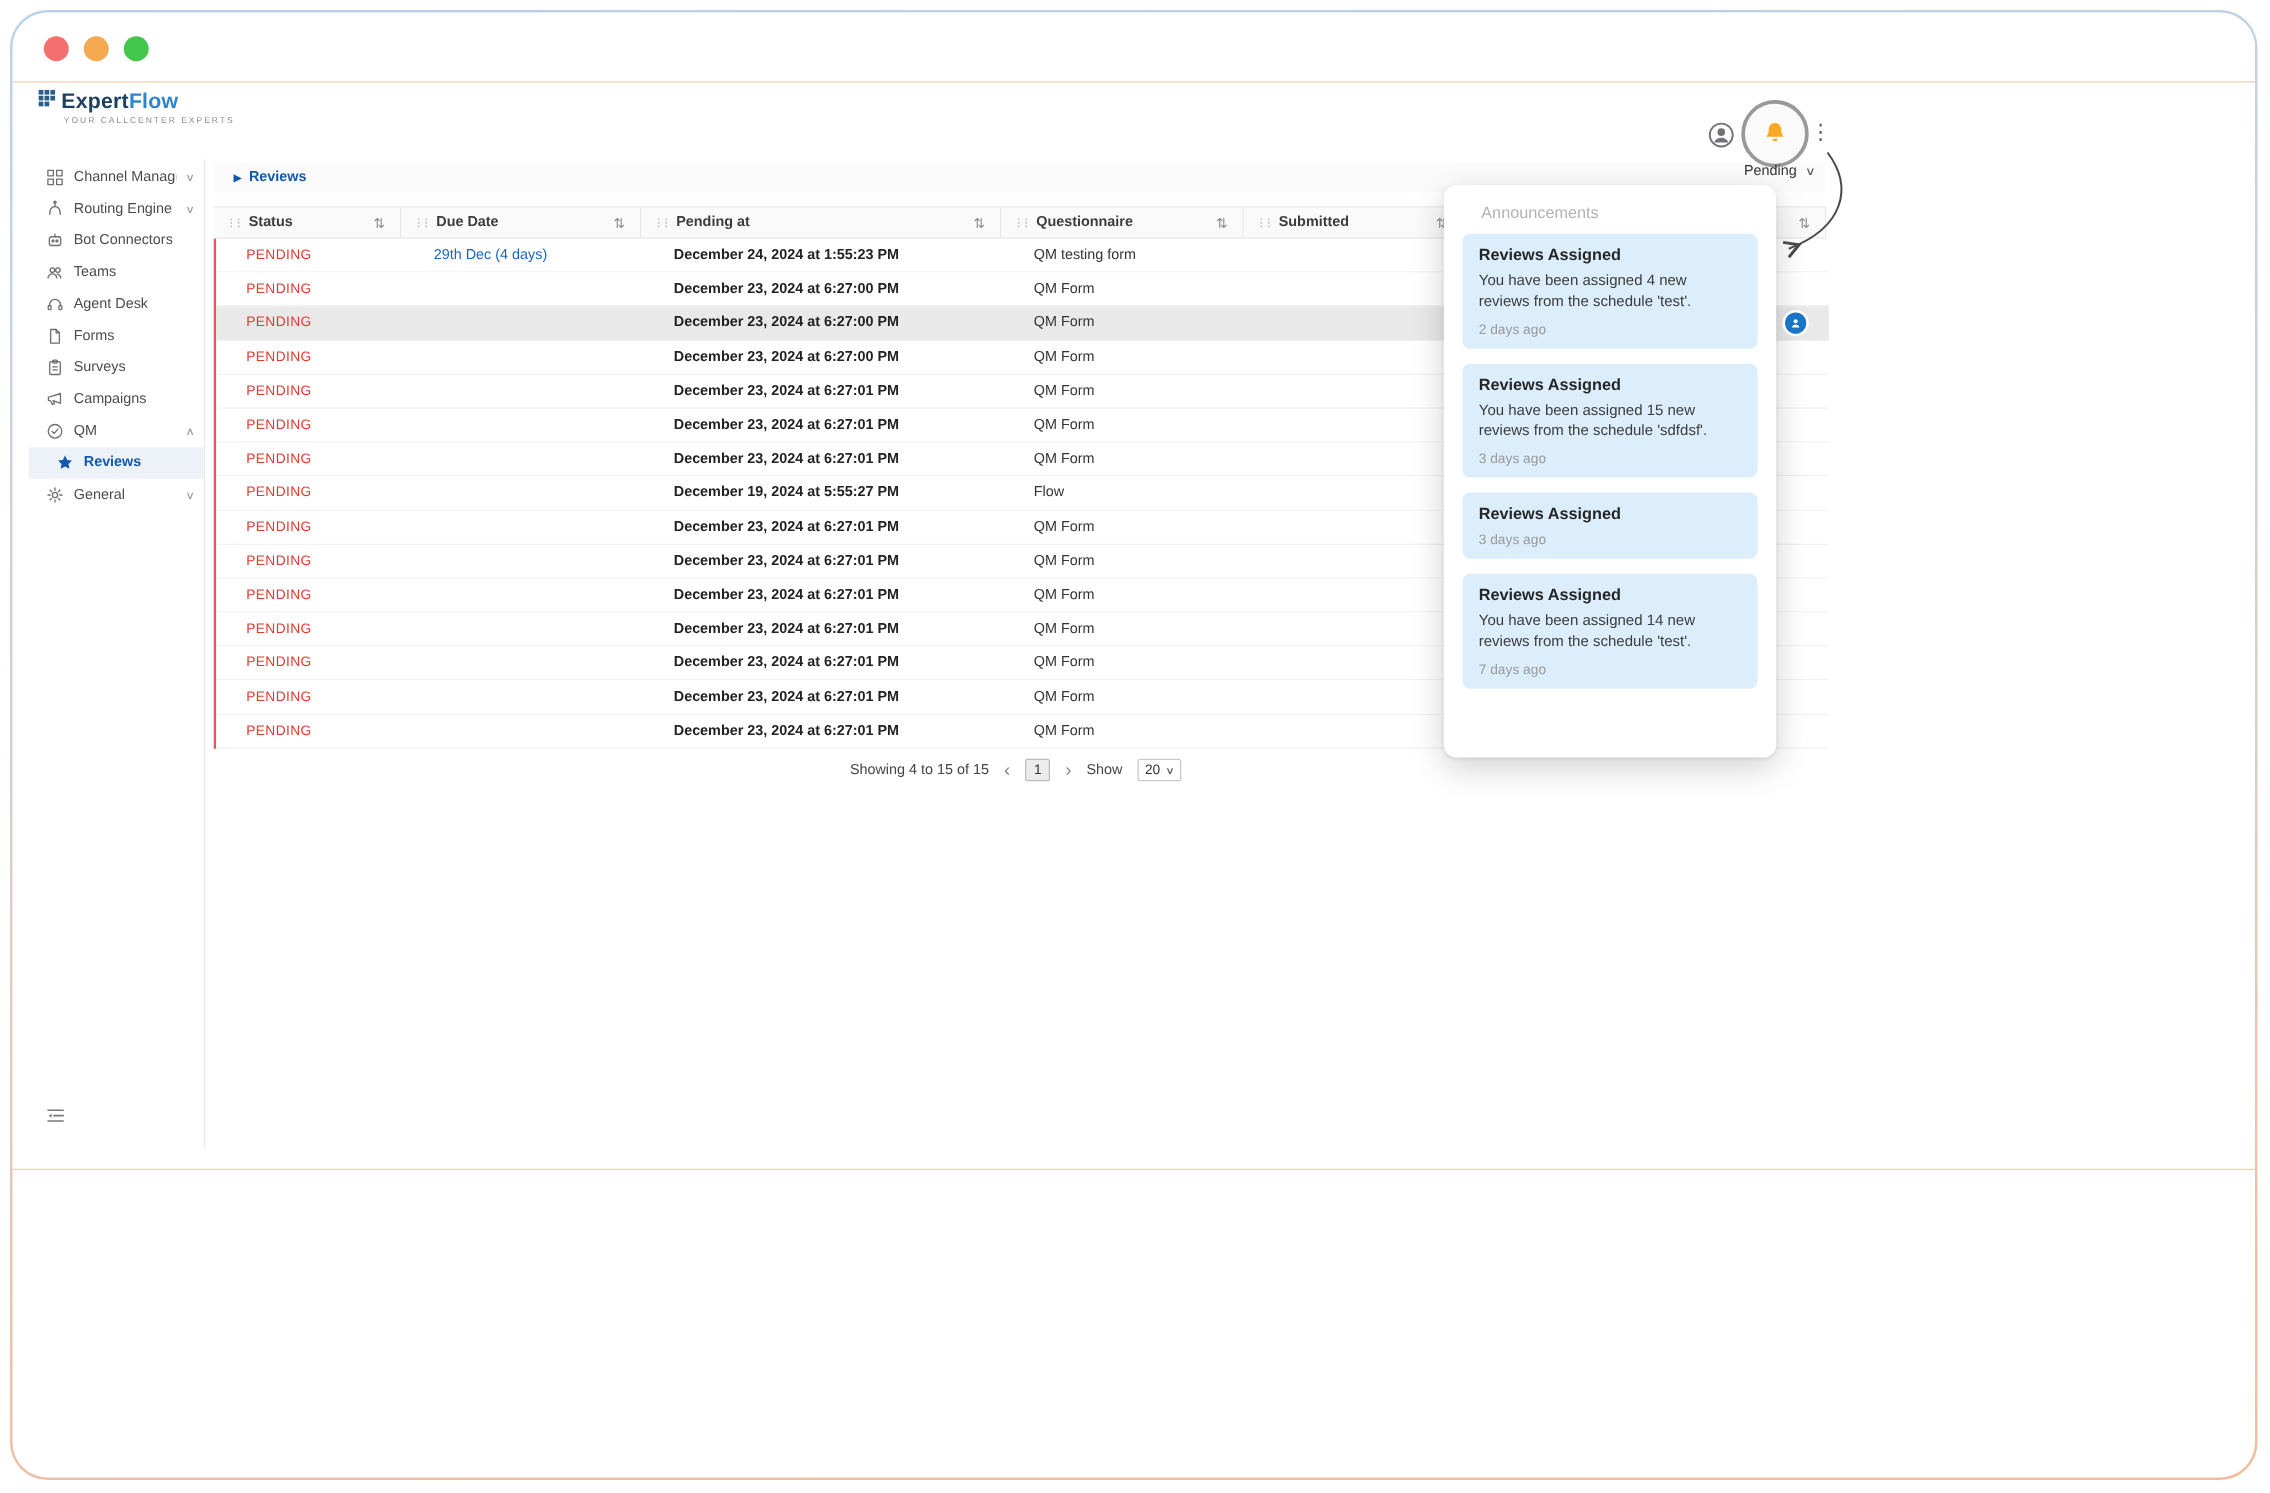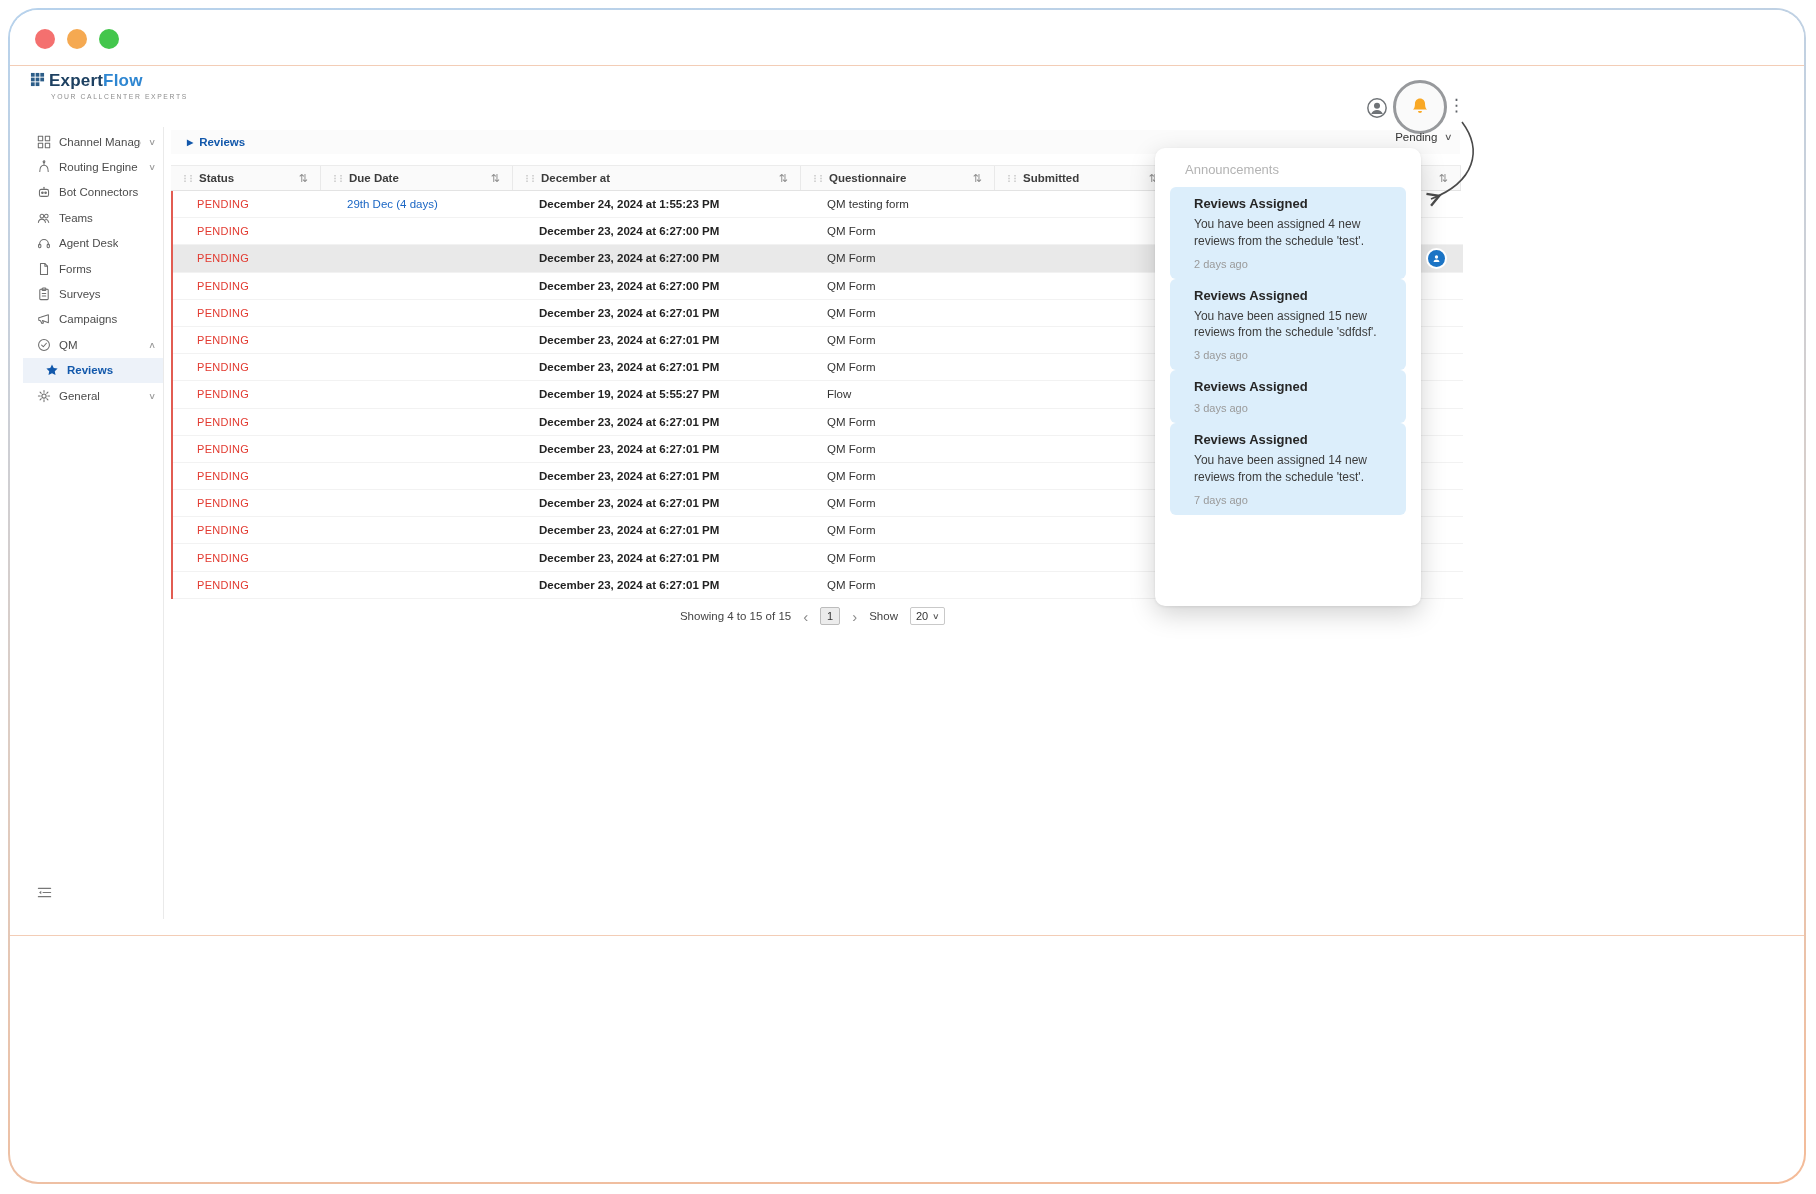--- a/index.html
+++ b/index.html
@@ -75,21 +75,21 @@
   .pg-page { width:20px; height:18px; background:#ececec; border:1px solid #bcbcbc; border-radius:2px;
              display:flex; align-items:center; justify-content:center; font-size:11px; color:#333; }
   .pg-size { display:flex; align-items:center; gap:5px; border:1px solid #c9c9c9; border-radius:2px;
              height:18px; padding:0 5px; font-size:11px; color:#333; background:#fff; }
   .pg-caret { font-size:8px; color:#555; transform:scaleX(1.3); }
 
   
   .panel { position:absolute; left:1145px; top:138px; width:266px; height:458px; background:#fff; border-radius:10px;
            box-shadow:0 8px 26px rgba(0,0,0,.18), 0 1px 3px rgba(0,0,0,.08); z-index:50; padding-top:12px; overflow:hidden; }
   .panel-title { margin:2px 30px 10px; font-size:13px; color:#b3b3b3; }
-  .ann-card { margin:0 15px 0; background:var(--card-blue,#dceefb); border-radius:6px; padding:9px 24px; }
+  .ann-card { margin:0 15px 12px; background:var(--card-blue,#dceefb); border-radius:6px; padding:9px 13px; }
   .ann-title { font-size:13px; font-weight:bold; color:#262626; margin-bottom:5px; }
   .ann-body { font-size:12px; color:#3c3c3c; line-height:1.4; }
   .ann-time { font-size:11px; color:#9a9a9a; margin-top:8px; }
 
   .arrow-overlay { position:absolute; left:0; top:0; z-index:60; pointer-events:none; }
 </style>
 </head>
 <body>
 
 <div class="window" data-interactable="false">
@@ -269,21 +269,21 @@
               <span class="th-label" data-interactable="false">Status</span>
               <span class="sort" data-interactable="true">⇅</span>
             </div>
             <div class="th" data-interactable="true" style="width: 192px;">
               <span class="grip" data-interactable="false">⋮⋮</span>
               <span class="th-label" data-interactable="false">Due Date</span>
               <span class="sort" data-interactable="true">⇅</span>
             </div>
             <div class="th" data-interactable="true" style="width: 288px;">
               <span class="grip" data-interactable="false">⋮⋮</span>
-              <span class="th-label" data-interactable="false">December at</span>
+              <span class="th-label" data-interactable="false">Pending at</span>
               <span class="sort" data-interactable="true">⇅</span>
             </div>
             <div class="th" data-interactable="true" style="width: 194px;">
               <span class="grip" data-interactable="false">⋮⋮</span>
               <span class="th-label" data-interactable="false">Questionnaire</span>
               <span class="sort" data-interactable="true">⇅</span>
             </div>
             <div class="th" data-interactable="true" style="width: 176px;">
               <span class="grip" data-interactable="false">⋮⋮</span>
               <span class="th-label" data-interactable="false">Submitted</span>

